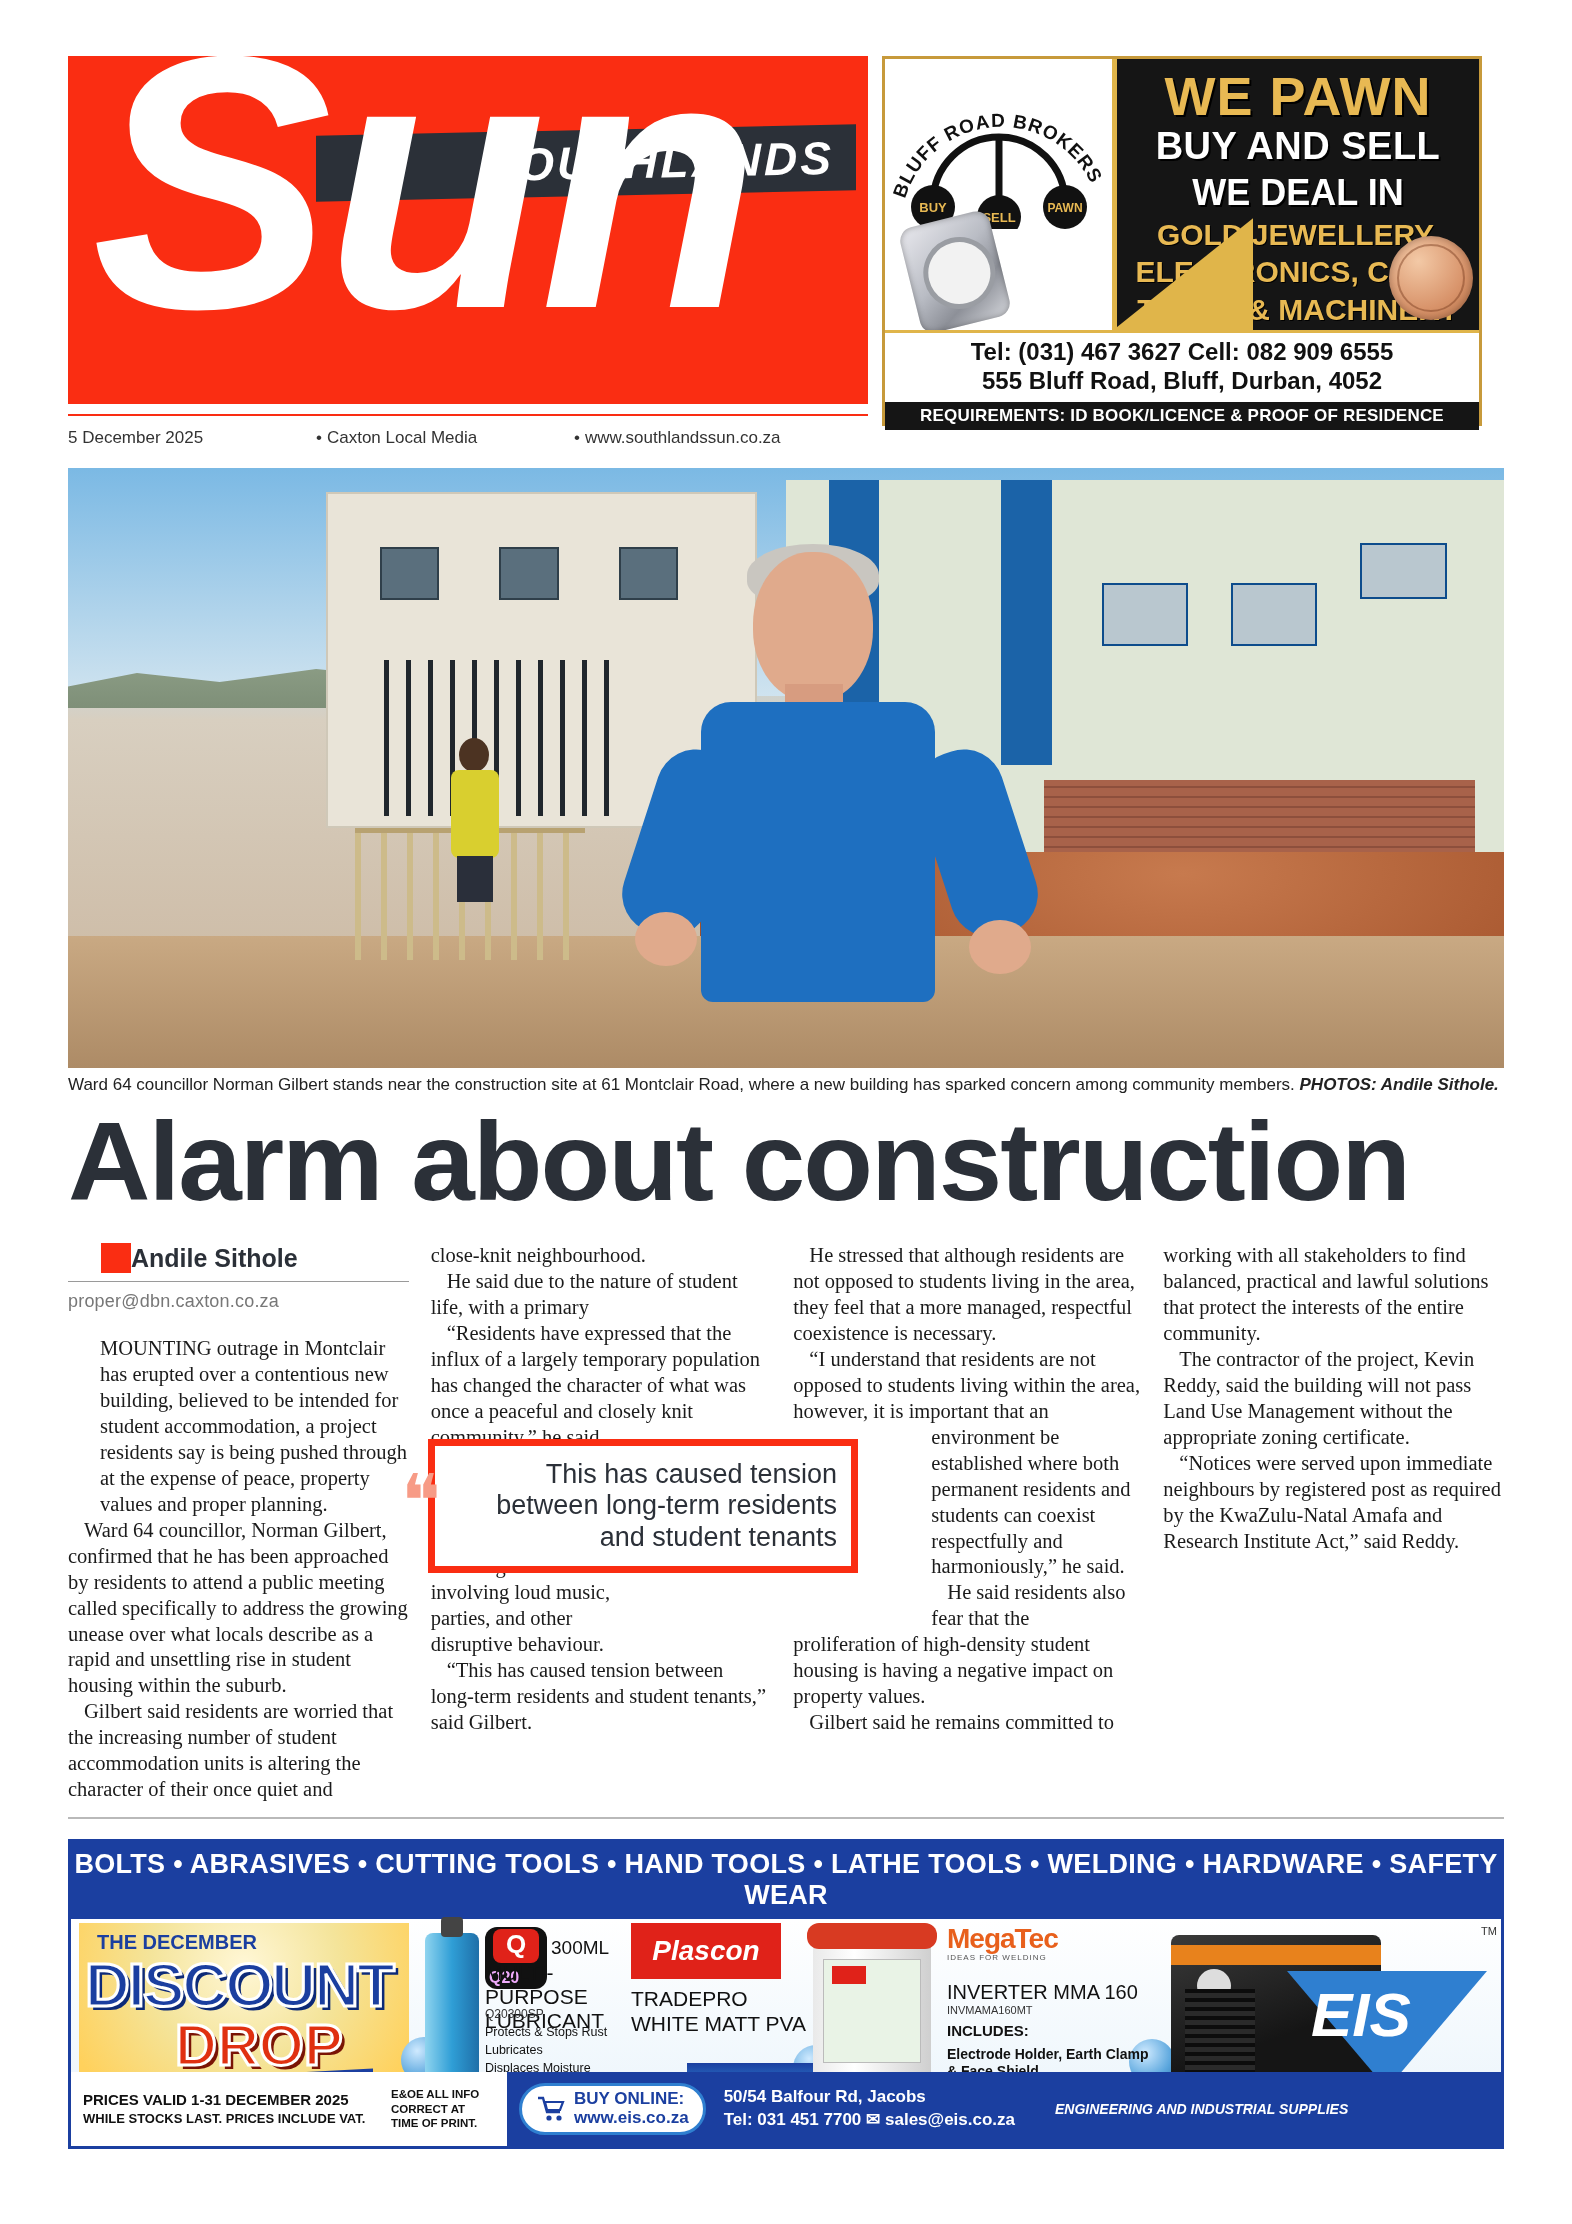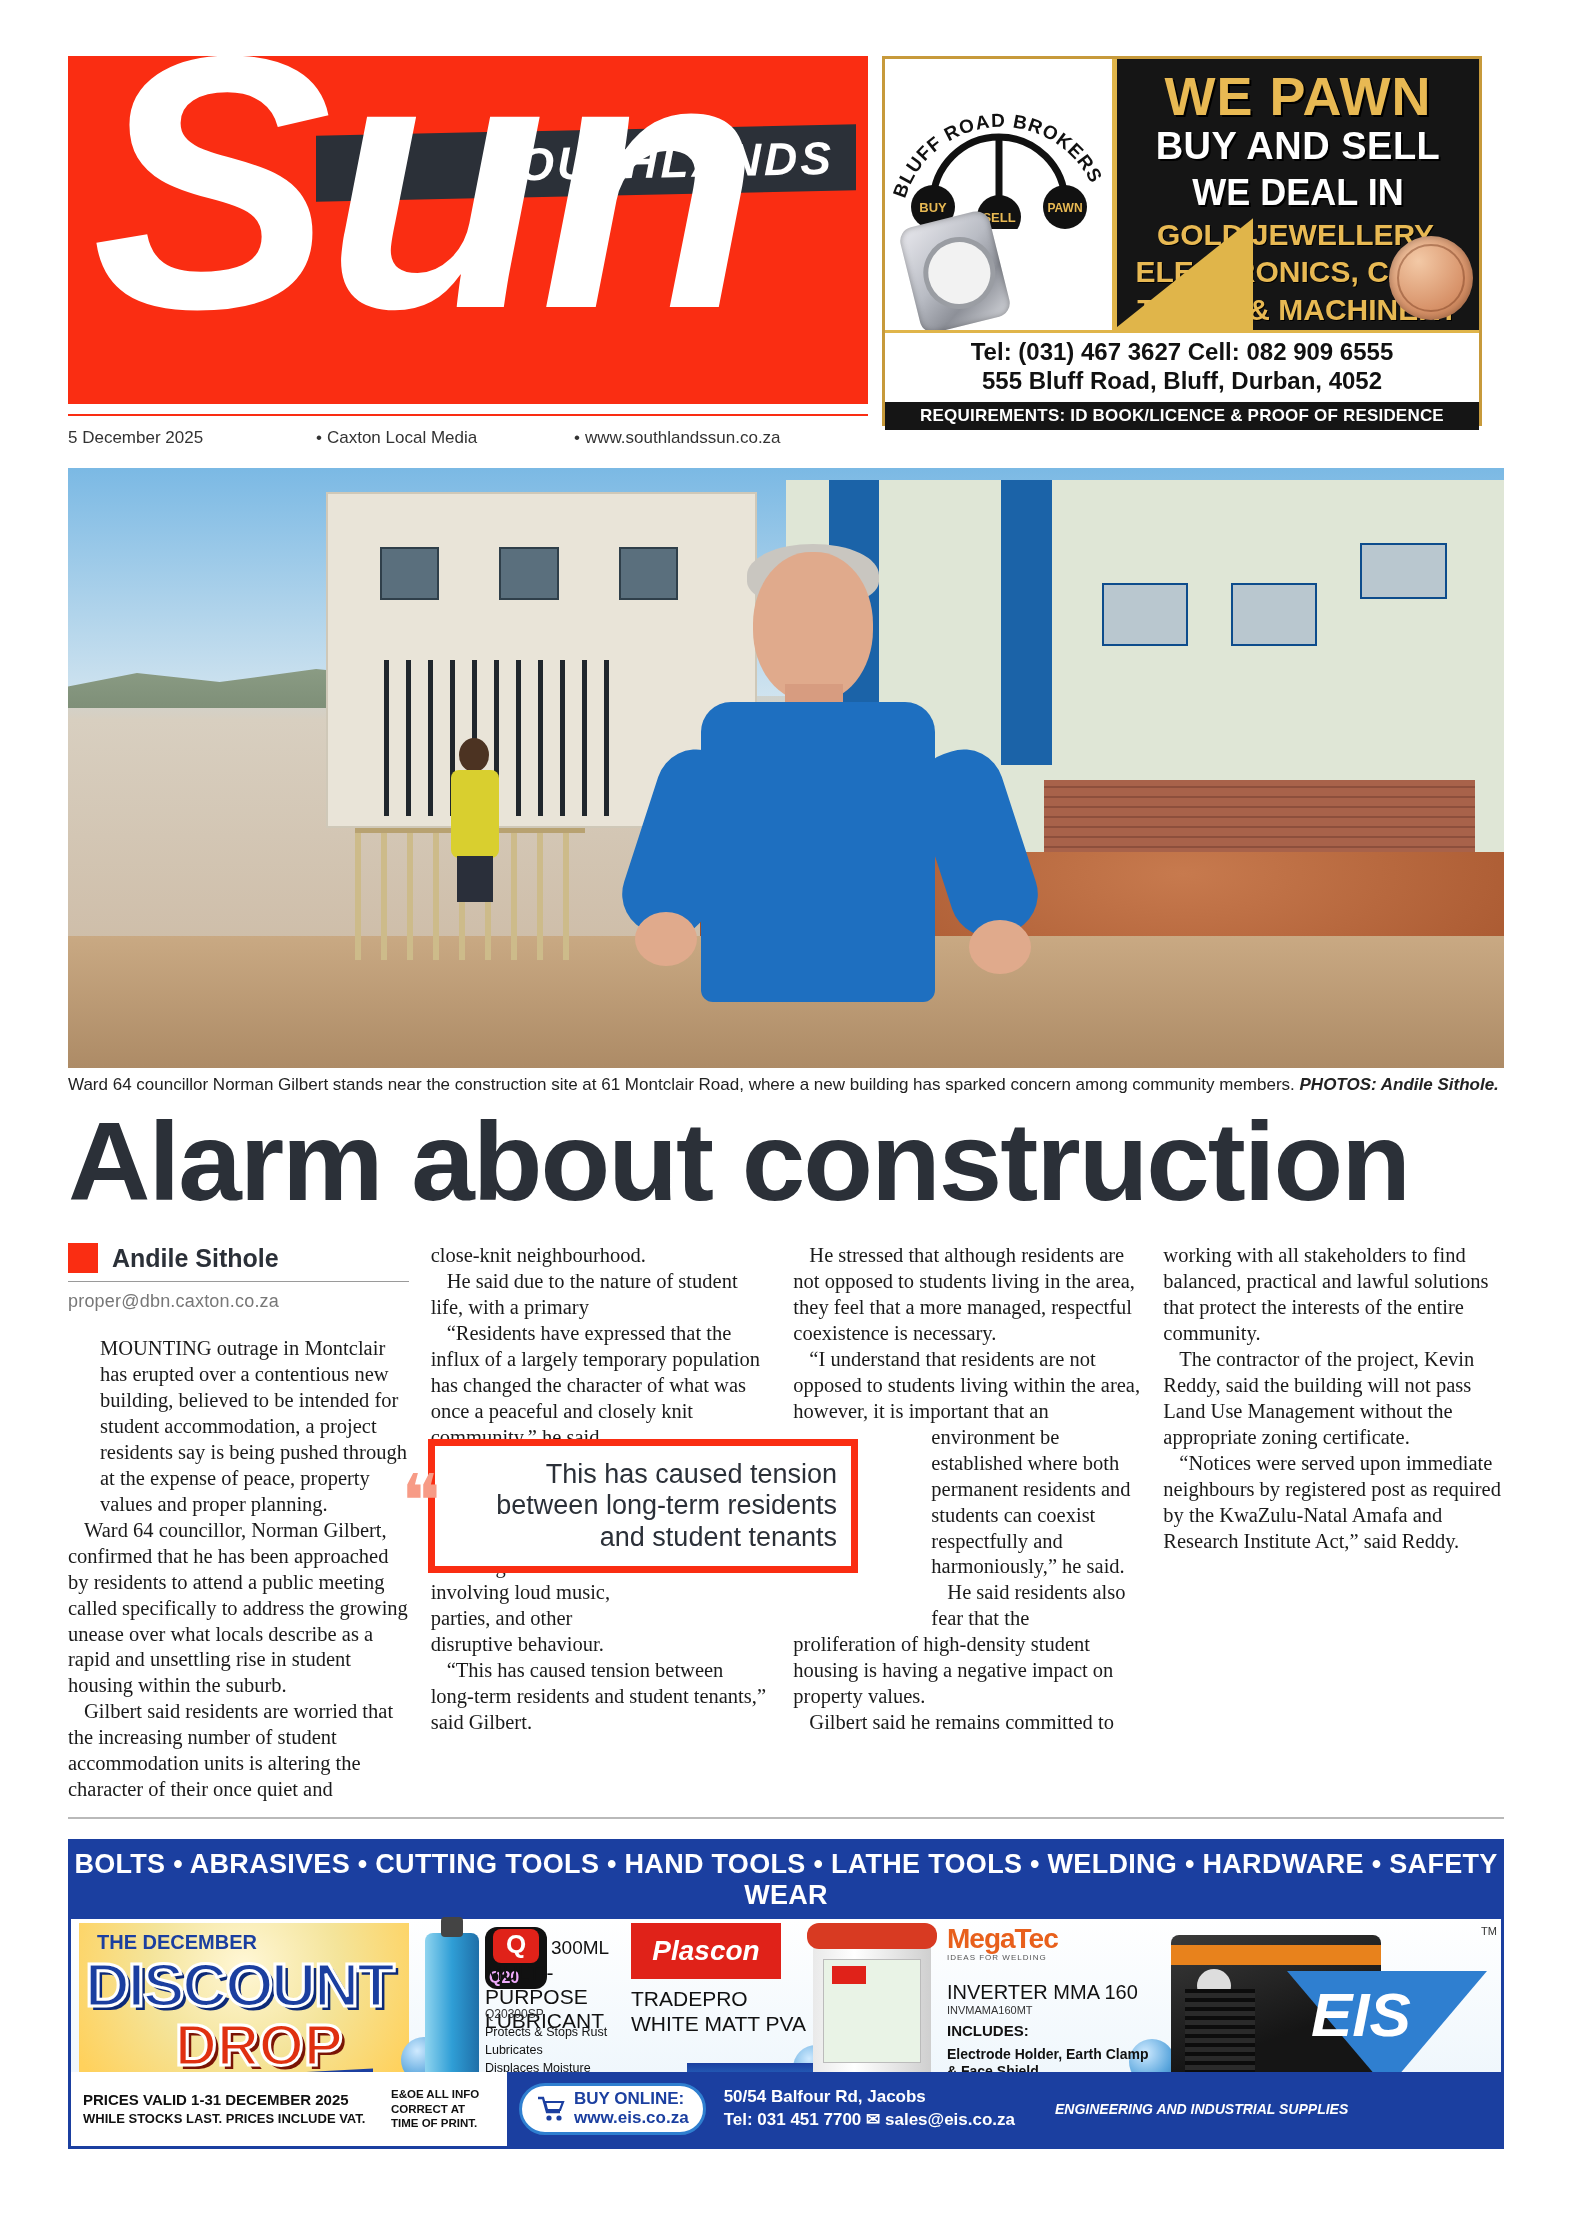--- a/index.html
+++ b/index.html
@@ -159,21 +159,21 @@
     font-size: 25px; padding: 8px 16px 10px 16px; letter-spacing:.2px;
   }
 
   
   .article {
     margin: 28px 68px 0 68px; width: 1436px;
     display: flex; gap: 22px; position: relative;
     border-bottom: 2px solid #b9b9b9; padding-bottom: 14px;
   }
   .col { width: 348px; }
-  .byline-row { display:flex; align-items:center; gap:14px; }
+  .byline-row { display:flex; align-items:center; gap:0;margin-left:33px; }
   .byline-sq { width:30px; height:30px; background:#FA2D12; flex:none;}
   .byline-name { font-size:25px; font-weight:bold; color:#2b3038; }
   .byline-rule { border-bottom:1.5px solid #9a9a9a; margin-top:8px; }
   .byline-mail { font-size:18px; color:#777; margin-top:9px; letter-spacing:.2px;}
   .body-text {
     font-family: "Liberation Serif", serif;
     font-size: 20.5px; line-height: 1.265; color:#1b1b1b; text-align: left;
   }
   .body-text p { text-indent: 16px; }
   .body-text p.first { text-indent: 0; margin-top: 24px; margin-left: 32px; }

